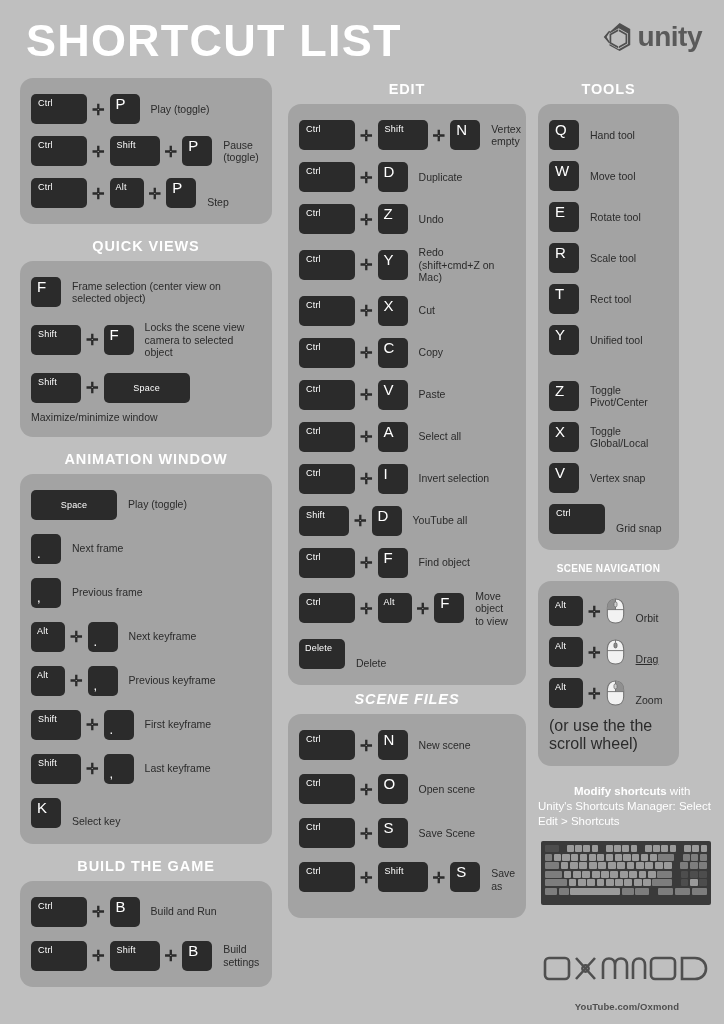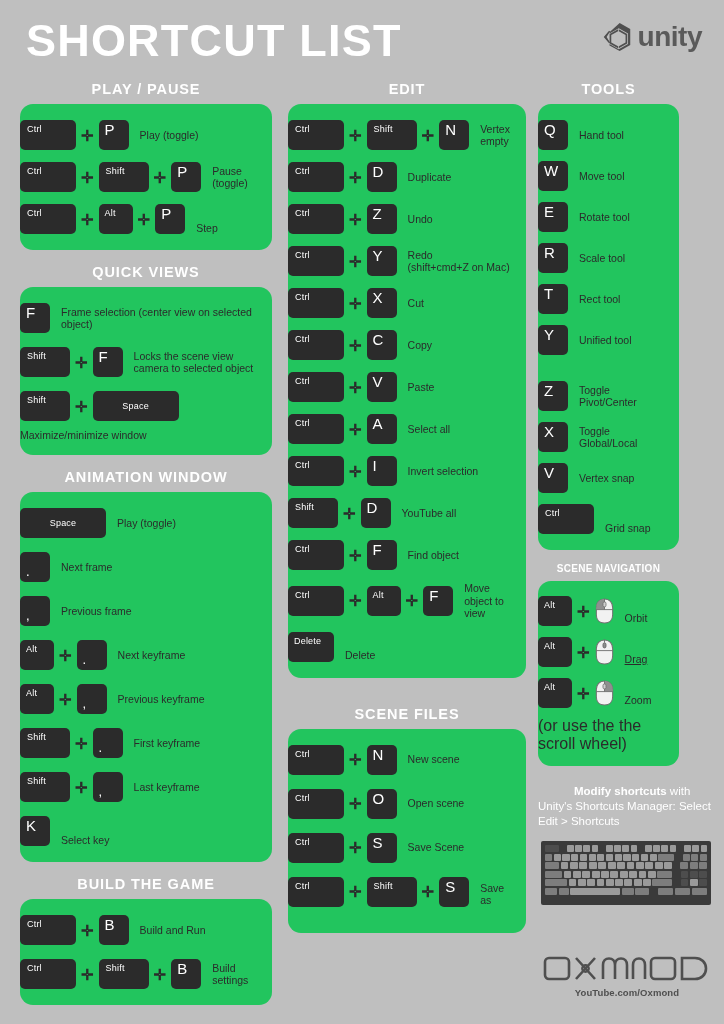--- a/index.html
+++ b/index.html
@@ -26,21 +26,21 @@
   .col { position: absolute; }
   .col-left  { left: 20px;  top: 78px; width: 252px; }
   .col-mid   { left: 288px; top: 78px; width: 238px; }
   .col-right { left: 538px; top: 78px; width: 141px; }
 
   .sec-title {
     text-align: center; color: #ffffff; font-weight: bold;
     font-size: 14.5px; letter-spacing: 0.9px;
     padding: 3px 0 7px 0; text-transform: uppercase;
   }
-  .panel { background: #22c55e; border-radius: 13px; padding: 14px 14px 14px 0; }
+  .panel { background: #a3a3a3; border-radius: 13px; padding: 14px 14px 14px 11px; }
 
   
   .row { display: flex; align-items: center; margin-bottom: 12px; }
   .row:last-child { margin-bottom: 0; }
   .keys { display: flex; align-items: center; flex: 0 0 auto; }
   .plus { color: #2b2b2b; font-size: 15px; font-weight: bold; margin: 0 5px; line-height: 1; }
 
   .key {
     background: #2b2b2b; color: #ffffff; border-radius: 5px;
     display: flex; align-items: center; justify-content: center;
@@ -83,21 +83,21 @@
   .kb-row { display: flex; gap: 1.6px; margin-bottom: 1.6px; }
   .kb-key { background: #9a9a9a; border-radius: 1px; height: 7px; flex: 1 1 auto; }
   .kb-key.dark { background: #4d4d4d; }
   .kb-key.mid { background: #7d7d7d; }
   .kb-gap { flex: 0 0 5px; background: none; }
 
   .oxmond { position: absolute; left: 543px; top: 952px; width: 168px; }
   .oxmond-word { display: block; width: 166px; height: 31px; }
   .oxmond-sub {
     text-align: center; color: #4f4f4f; font-size: 9.5px;
-    font-weight: bold; margin-top: 4px; letter-spacing: 0.1px;
+    font-weight: bold; margin-top: 18px; letter-spacing: 0.1px;
   }
 </style>
 </head>
 <body>
 
 <div class="page">
 
   <div class="header">
     <div class="title">SHORTCUT LIST</div>
     <div class="unity-logo">
@@ -107,21 +107,20 @@
         <path d="M18.2 9.2 L18.2 11.4 L10.5 15.7 L10.5 24.3 L18.2 28.6 L18.2 30.8 L8.6 25.4 L8.6 14.6 Z" fill="#4f4f4f"></path>
         <path d="M8 11 L2 18 L8 25 L9.3 24.2 L4.2 18 L9.3 11.8 Z" fill="#4f4f4f"></path>
         <path d="M7.4 12.3 L3 18 L7.4 23.7 L7.4 21.8 L5.2 18 L7.4 14.2 Z" fill="#4f4f4f"></path>
       </svg>
       <span class="unity-word">unity</span>
     </div>
   </div>
 
   <div class="col col-left">
 
-    <div class="sec-title">PLAY / PAUSE</div>
     <div class="panel" style="padding-top:16px;padding-bottom:16px;">
       <div class="row">
         <div class="keys">
           <div class="key w-ctrl">Ctrl</div>
           <span class="plus">✛</span>
           <div class="key sq letter letter-tl">P</div>
         </div>
         <div class="label">Play (toggle)</div>
       </div>
       <div class="row">
@@ -363,21 +362,21 @@
         <div class="label" style="max-width:58px;">Move object to view</div>
       </div>
       <div class="row">
         <div class="keys">
           <div class="key w-del">Delete</div>
         </div>
         <div class="label" style="align-self:flex-end;">Delete</div>
       </div>
     </div>
 
-    <div class="sec-title" style="padding-top:28px;">SCENE FILES</div>
+    <div class="sec-title" style="padding-top:6px;font-style:italic;">SCENE FILES</div>
     <div class="panel" style="padding-top:16px;padding-bottom:26px;">
       <div class="row" style="margin-bottom:14px;">
         <div class="keys">
           <div class="key w-ctrl">Ctrl</div>
           <span class="plus">✛</span>
           <div class="key sq letter letter-tl">N</div>
         </div>
         <div class="label">New scene</div>
       </div>
       <div class="row" style="margin-bottom:14px;">

